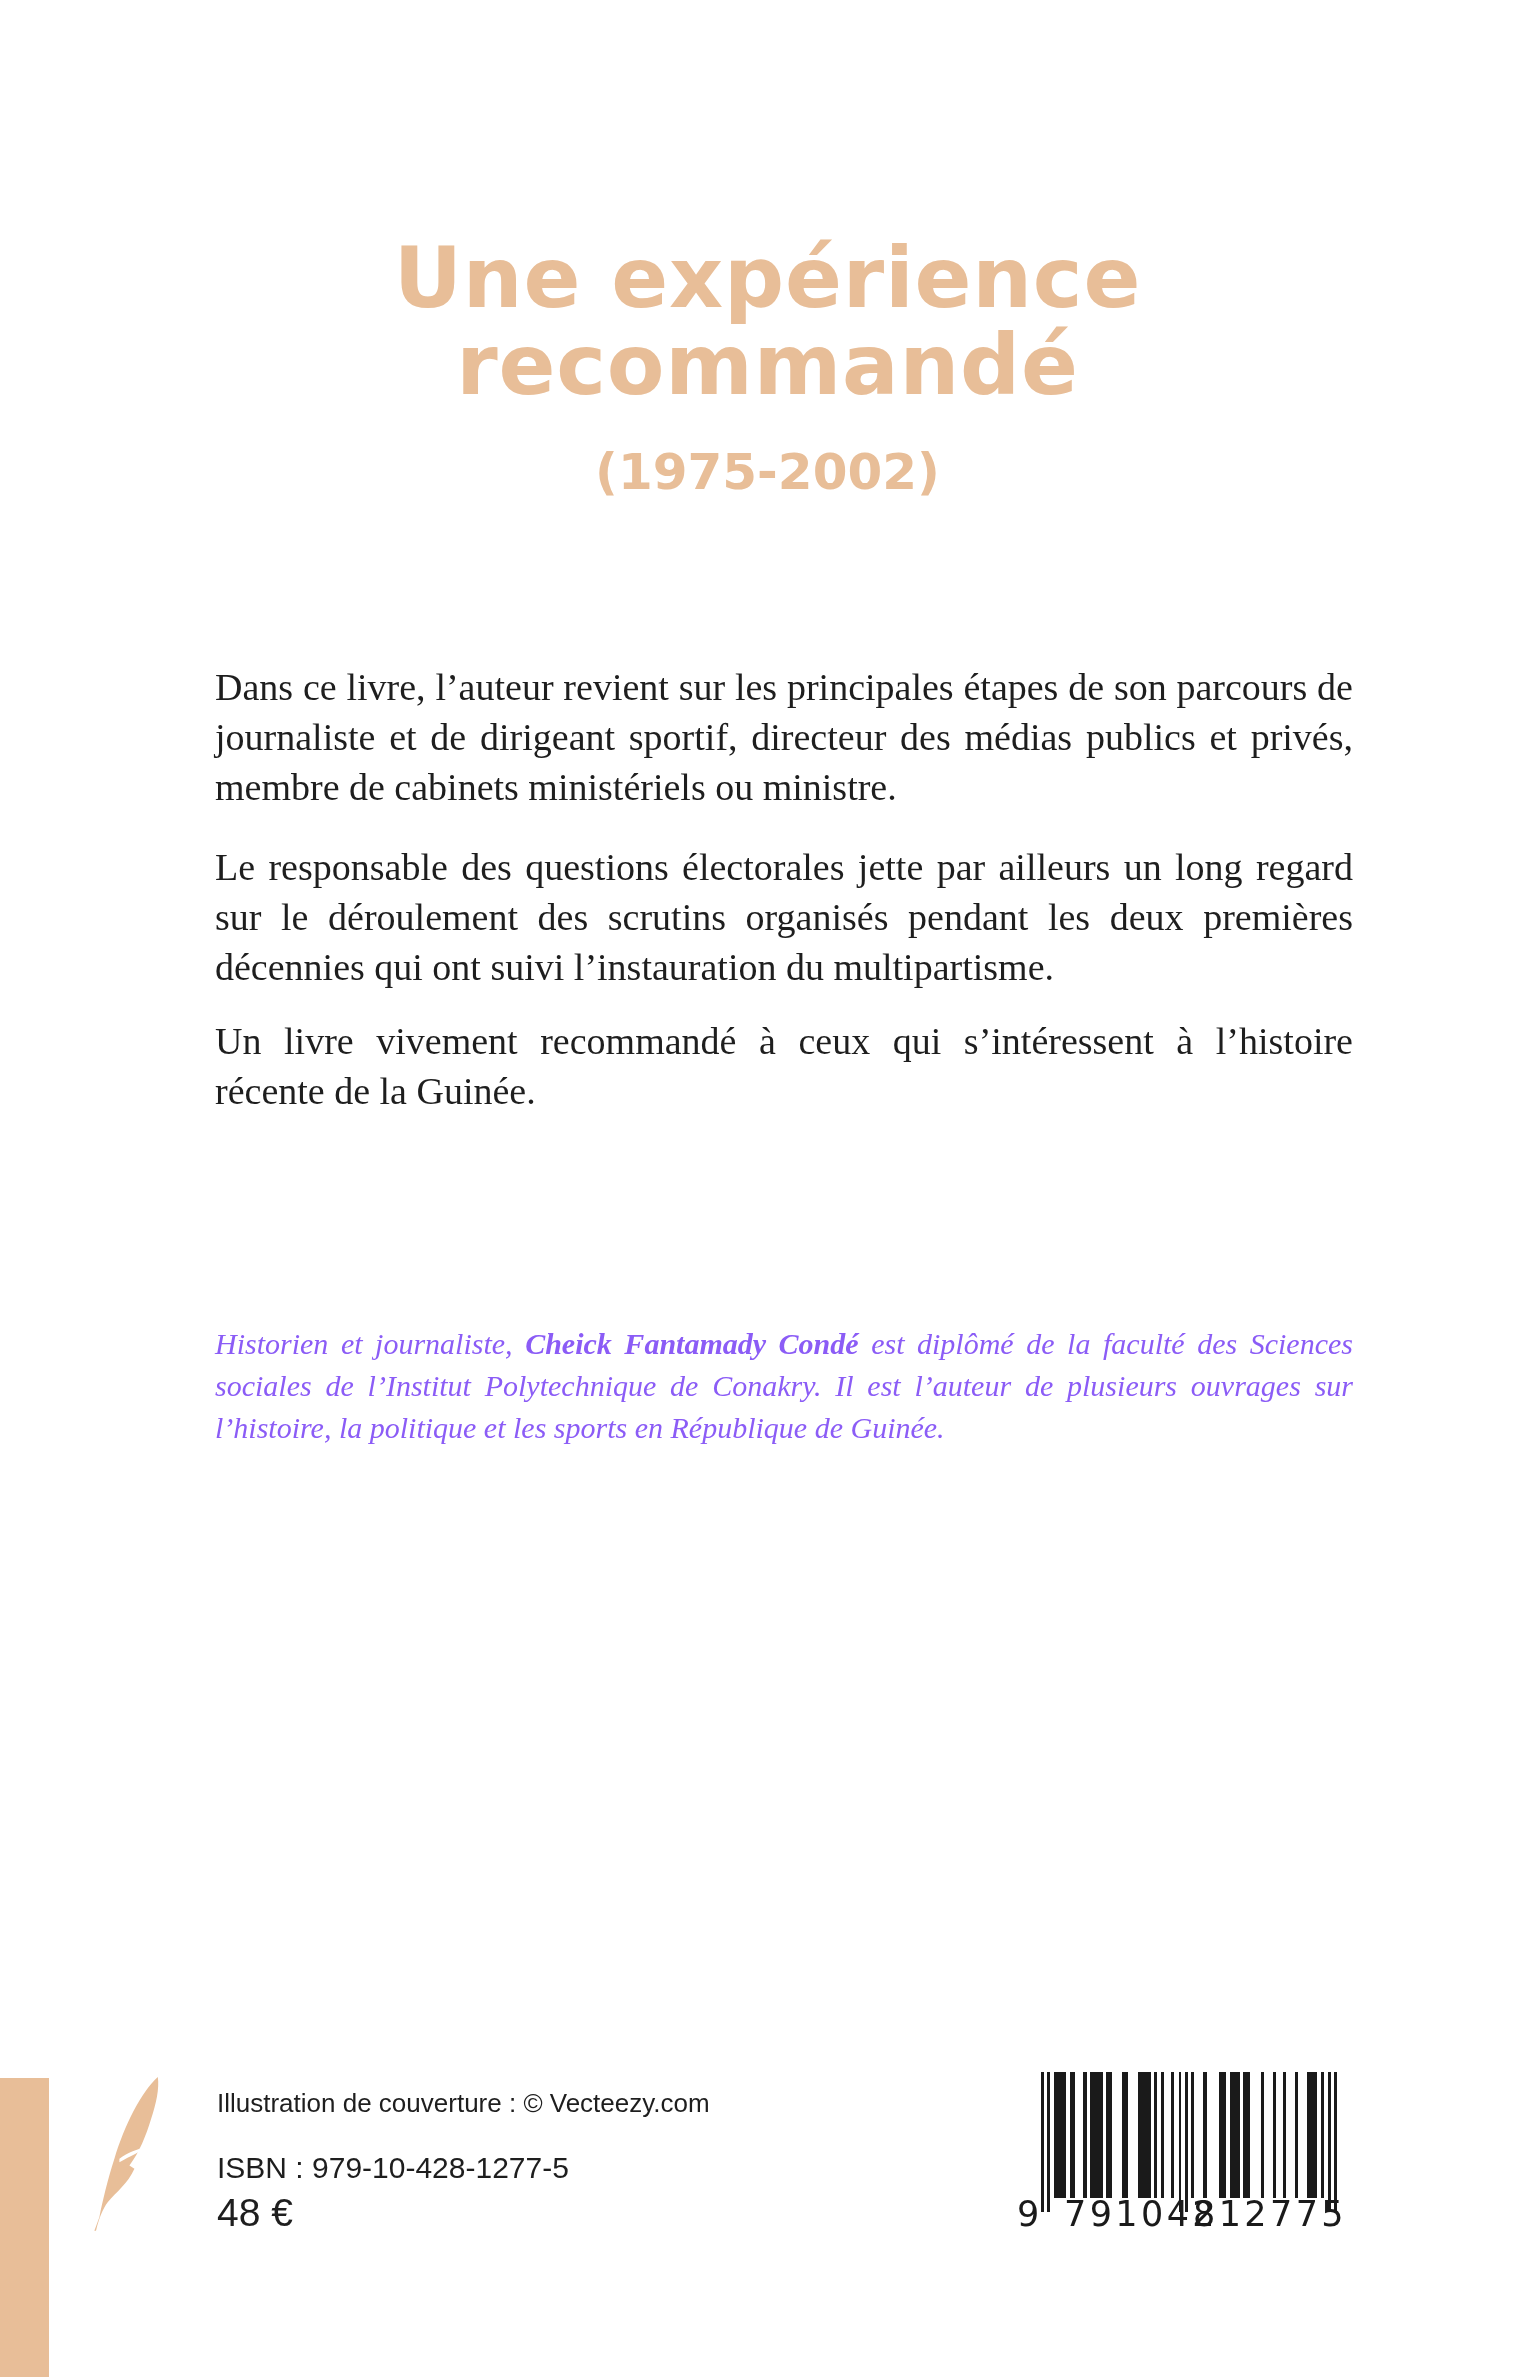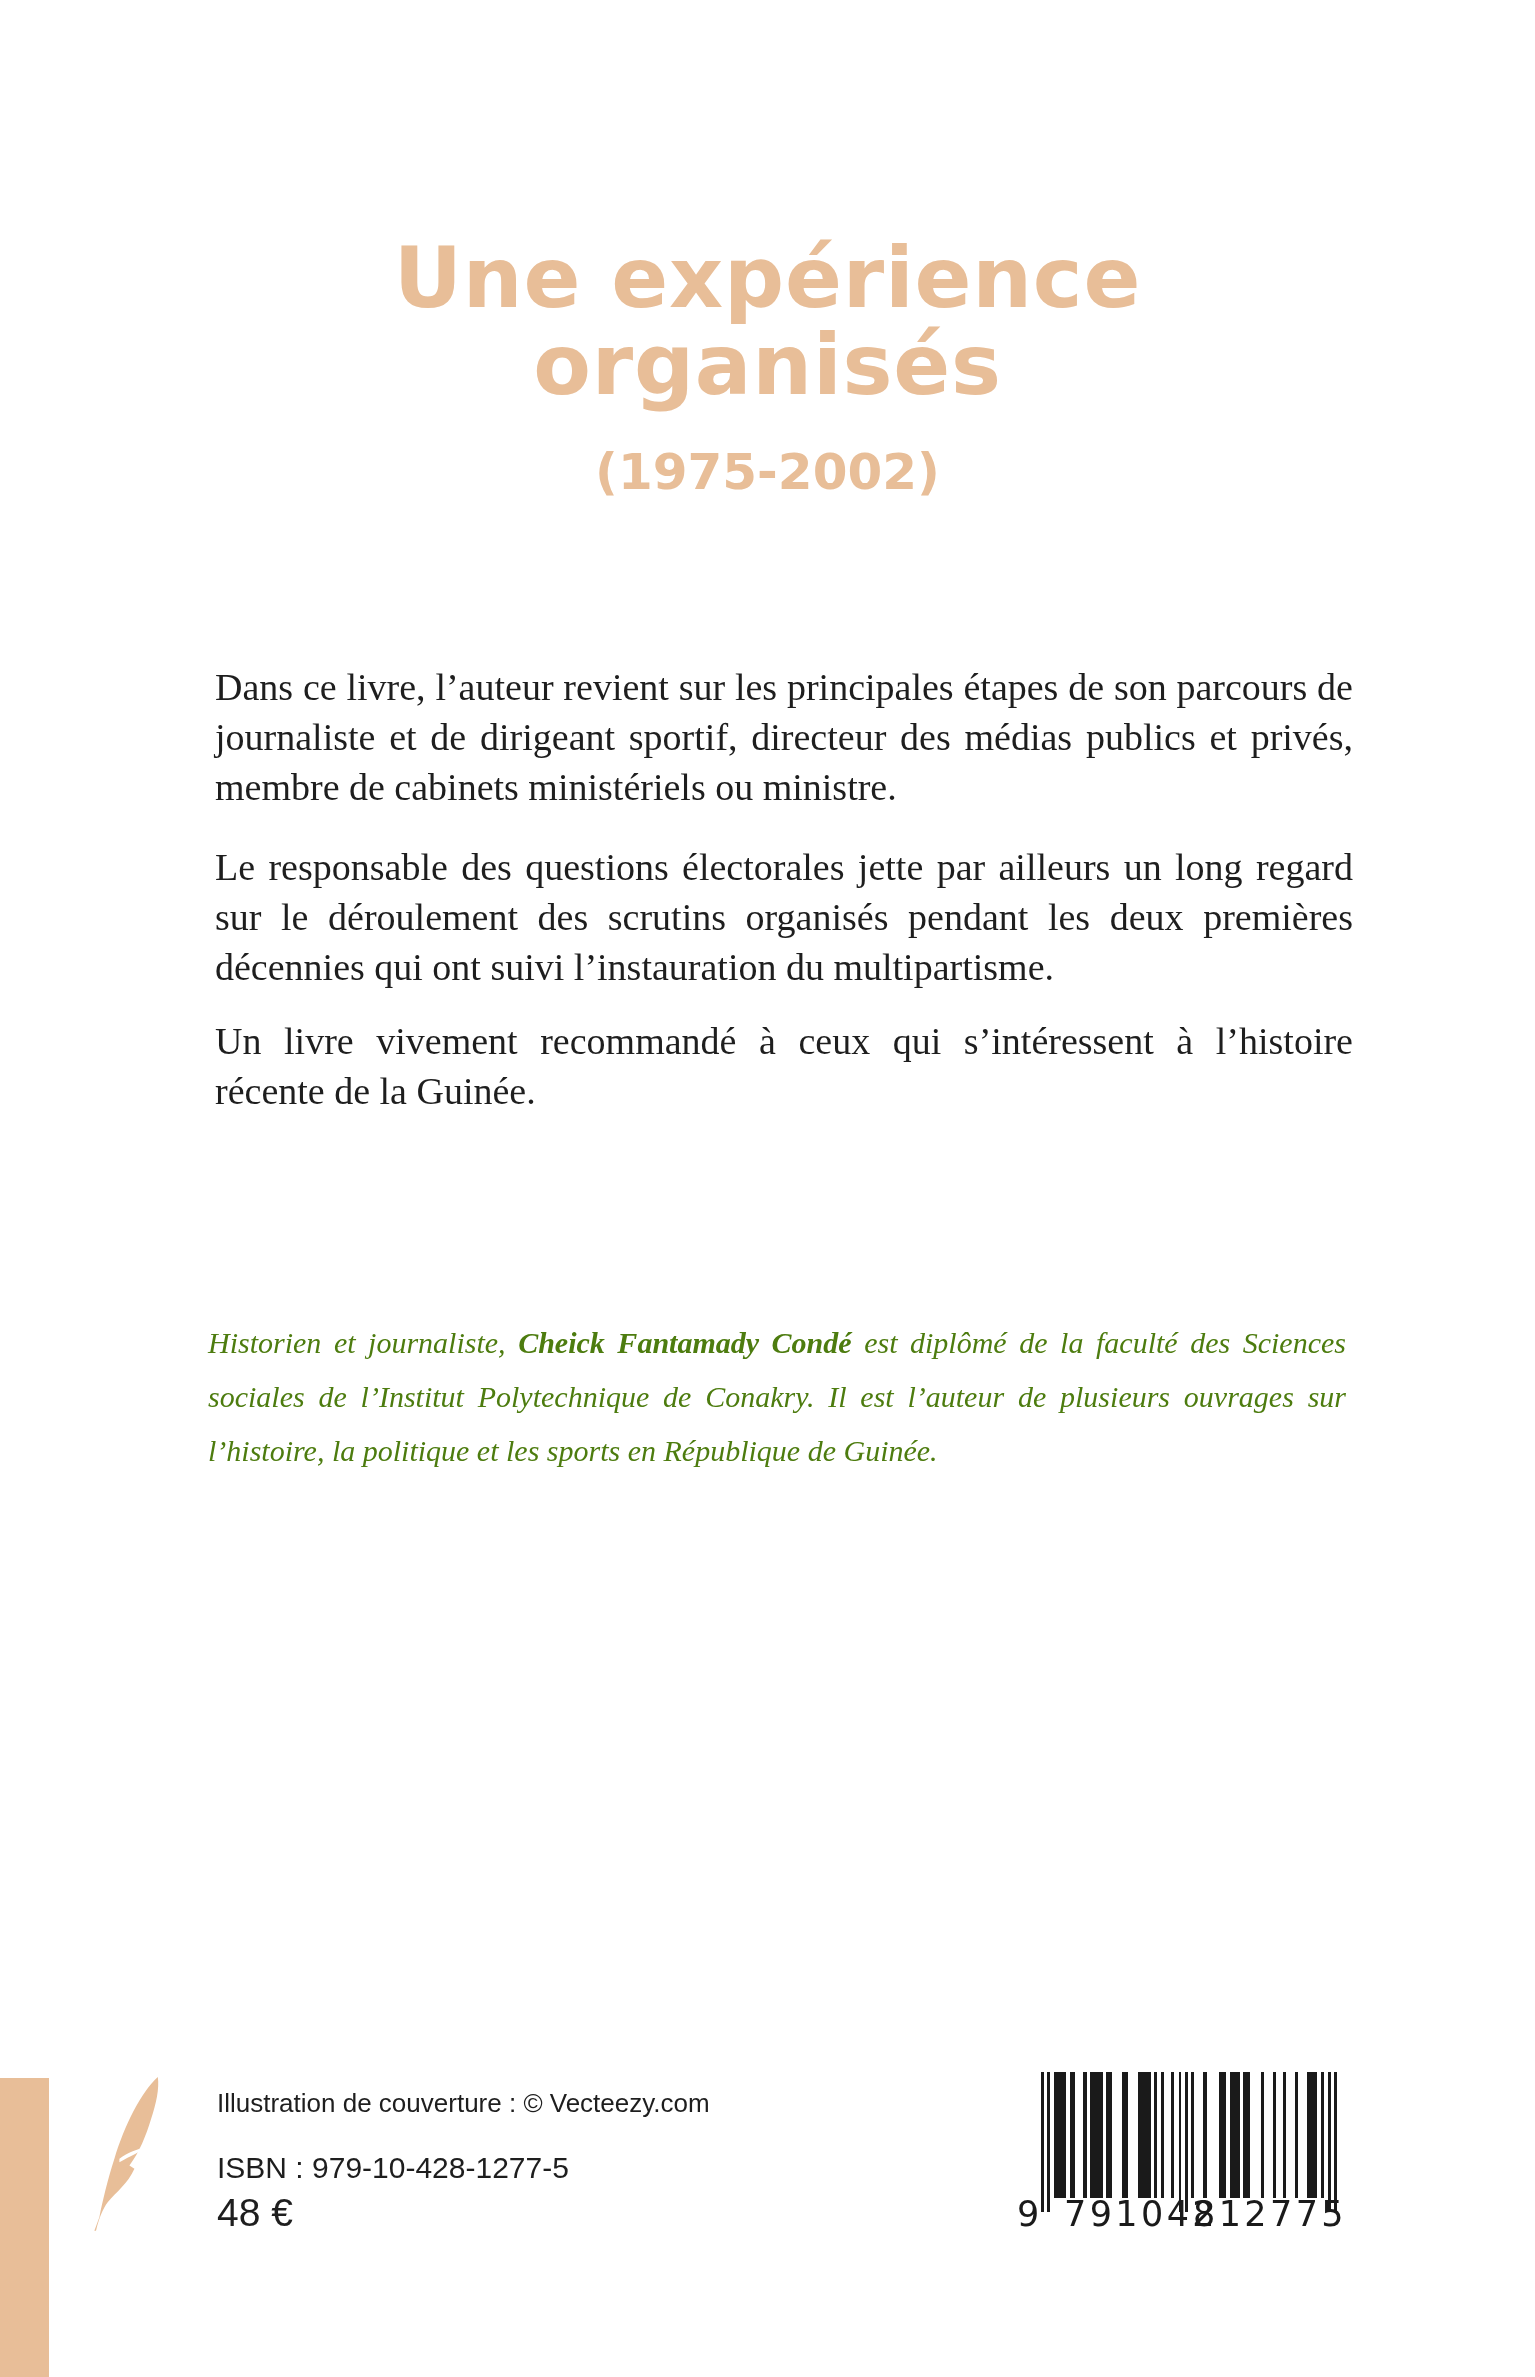--- a/index.html
+++ b/index.html
@@ -19,22 +19,22 @@
     color: #1e1e1e; text-align: justify; text-align-last: left;
   }
   .para { font-size: 38px; line-height: 50px; margin: 16px; }
   #para-1 { position: absolute; top: 646px; left: 199px; width: 1138px; }
   #para-2 { position: absolute; top: 826px; left: 199px; width: 1138px; }
   #para-3 { position: absolute; top: 1000px; left: 199px; width: 1138px; }
 
   #bio {
     position: absolute; top: 1307px; left: 199px; width: 1138px;
     font-family: "Liberation Serif", "DejaVu Serif", serif; font-style: italic;
-    font-size: 30px; line-height: 54px; color: #4d7c0f;
-    text-align: justify; text-align-last: left; margin: 9px;
+    font-size: 30px; line-height: 42px; color: #8b5cf6;
+    text-align: justify; text-align-last: left; margin: 16px;
   }
   #bio b { font-weight: bold; }
 
   #side-bar { position: absolute; left: 0; top: 2078px; width: 49px; height: 299px; background: #E8BE98; }
   #feather { position: absolute; left: 91px; top: 2075px; width: 71px; height: 156px; }
 
   .meta { position: absolute; left: 217px; font-family: "Liberation Sans", "DejaVu Sans", sans-serif; color: #1e1e1e; white-space: nowrap; }
   #illustration-credit { top: 2087px; font-size: 26px; line-height: 32px; }
   #isbn { top: 2150px; font-size: 30px; line-height: 35px; }
   #price { top: 2190px; font-size: 39px; line-height: 45px; }
@@ -49,21 +49,21 @@
     font-family: "DejaVu Sans", sans-serif; font-size: 35px; line-height: 42px; color: #1a1a1a;
   }
   #bd-first { position: absolute; left: 10px; }
   #bd-left { position: absolute; left: 57px; letter-spacing: 3.4px; }
   #bd-right { position: absolute; left: 186px; letter-spacing: 3.4px; }
 </style>
 </head>
 <body>
 
 <div class="title" id="title-line1">Une expérience</div>
-<div class="title" id="title-line2">organisés</div>
+<div class="title" id="title-line2">recommandé</div>
 <div class="title" id="subtitle">(1975-2002)</div>
 
 <p class="body-text para" id="para-1">Dans ce livre, l’auteur revient sur les principales étapes de son parcours de journaliste et de dirigeant sportif, directeur des médias publics et privés, membre de cabinets ministériels ou ministre.</p>
 <p class="body-text para" id="para-2">Le responsable des questions électorales jette par ailleurs un long regard sur le déroulement des scrutins organisés pendant les deux premières décennies qui ont suivi l’instauration du multipartisme.</p>
 <p class="body-text para" id="para-3">Un livre vivement recommandé à ceux qui s’intéressent à l’histoire récente de la Guinée.</p>
 
 <p id="bio"><span>Historien et journaliste, </span><b>Cheick Fantamady Condé</b><span> est diplômé de la faculté des Sciences sociales de l’Institut Polytechnique de Conakry. Il est l’auteur de plusieurs ouvrages sur l’histoire, la politique et les sports en République de Guinée.</span></p>
 
 <div id="side-bar"></div>
 

